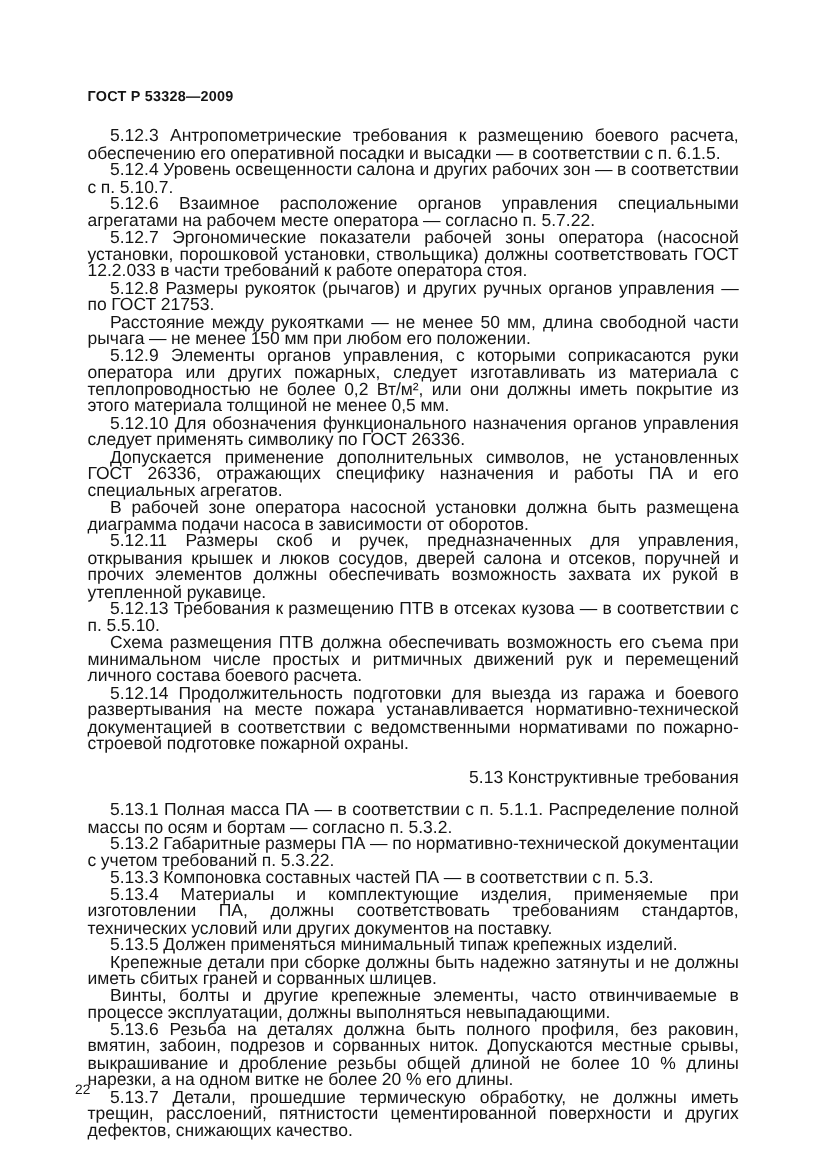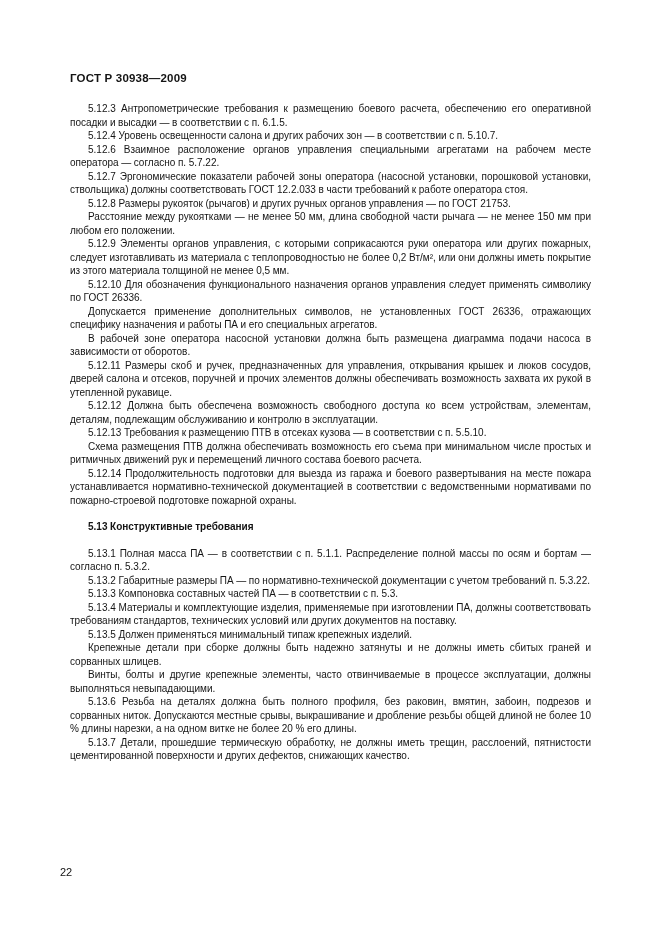--- a/index.html
+++ b/index.html
@@ -22,56 +22,55 @@
     width: 521px;
   }
   .doc-header {
     font-weight: bold;
     font-size: 11.5px;
     letter-spacing: 0.2px;
     margin-bottom: 18px;
   }
   .body-text p {
     margin: 0;
-    font-size: 10px;
+    font-size: 14px;
     line-height: 13.5px;
     text-align: justify;
     text-indent: 18px;
     word-spacing: -0.2px;
   }
   .body-text p.heading {
-    font-weight: bold;
-    text-align: left;
+    font-weight: normal;
+    text-align: right;
     margin: 13px 0 13px 0;
   }
   .page-number {
     position: absolute;
     left: 60px;
     top: 866px;
     font-size: 11px;
   }
 </style>
 </head>
 <body>
 
 <div class="page">
-  <div class="doc-header">ГОСТ Р 30938—2009</div>
+  <div class="doc-header">ГОСТ Р 53328—2009</div>
   <div class="body-text" id="doc-body">
       <p>5.12.3 Антропометрические требования к размещению боевого расчета, обеспечению его оперативной посадки и высадки — в соответствии с п. 6.1.5.</p>
       <p>5.12.4 Уровень освещенности салона и других рабочих зон — в соответствии с п. 5.10.7.</p>
       <p>5.12.6 Взаимное расположение органов управления специальными агрегатами на рабочем месте оператора — согласно п. 5.7.22.</p>
       <p>5.12.7 Эргономические показатели рабочей зоны оператора (насосной установки, порошковой установки, ствольщика) должны соответствовать ГОСТ 12.2.033 в части требований к работе оператора стоя.</p>
       <p>5.12.8 Размеры рукояток (рычагов) и других ручных органов управления — по ГОСТ 21753.</p>
       <p>Расстояние между рукоятками — не менее 50 мм, длина свободной части рычага — не менее 150 мм при любом его положении.</p>
       <p>5.12.9 Элементы органов управления, с которыми соприкасаются руки оператора или других пожарных, следует изготавливать из материала с теплопроводностью не более 0,2 Вт/м², или они должны иметь покрытие из этого материала толщиной не менее 0,5 мм.</p>
       <p>5.12.10 Для обозначения функционального назначения органов управления следует применять символику по ГОСТ 26336.</p>
       <p>Допускается применение дополнительных символов, не установленных ГОСТ 26336, отражающих специфику назначения и работы ПА и его специальных агрегатов.</p>
       <p>В рабочей зоне оператора насосной установки должна быть размещена диаграмма подачи насоса в зависимости от оборотов.</p>
       <p>5.12.11 Размеры скоб и ручек, предназначенных для управления, открывания крышек и люков сосудов, дверей салона и отсеков, поручней и прочих элементов должны обеспечивать возможность захвата их рукой в утепленной рукавице.</p>
-      <p>5.12.12 Должна быть обеспечена возможность свободного доступа ко всем устройствам, элементам, деталям, подлежащим обслуживанию и контролю в эксплуатации.</p>
       <p>5.12.13 Требования к размещению ПТВ в отсеках кузова — в соответствии с п. 5.5.10.</p>
       <p>Схема размещения ПТВ должна обеспечивать возможность его съема при минимальном числе простых и ритмичных движений рук и перемещений личного состава боевого расчета.</p>
       <p>5.12.14 Продолжительность подготовки для выезда из гаража и боевого развертывания на месте пожара устанавливается нормативно-технической документацией в соответствии с ведомственными нормативами по пожарно-строевой подготовке пожарной охраны.</p>
       <p class="heading">5.13 Конструктивные требования</p>
       <p>5.13.1 Полная масса ПА — в соответствии с п. 5.1.1. Распределение полной массы по осям и бортам — согласно п. 5.3.2.</p>
       <p>5.13.2 Габаритные размеры ПА — по нормативно-технической документации с учетом требований п. 5.3.22.</p>
       <p>5.13.3 Компоновка составных частей ПА — в соответствии с п. 5.3.</p>
       <p>5.13.4 Материалы и комплектующие изделия, применяемые при изготовлении ПА, должны соответствовать требованиям стандартов, технических условий или других документов на поставку.</p>
       <p>5.13.5 Должен применяться минимальный типаж крепежных изделий.</p>
       <p>Крепежные детали при сборке должны быть надежно затянуты и не должны иметь сбитых граней и сорванных шлицев.</p>

